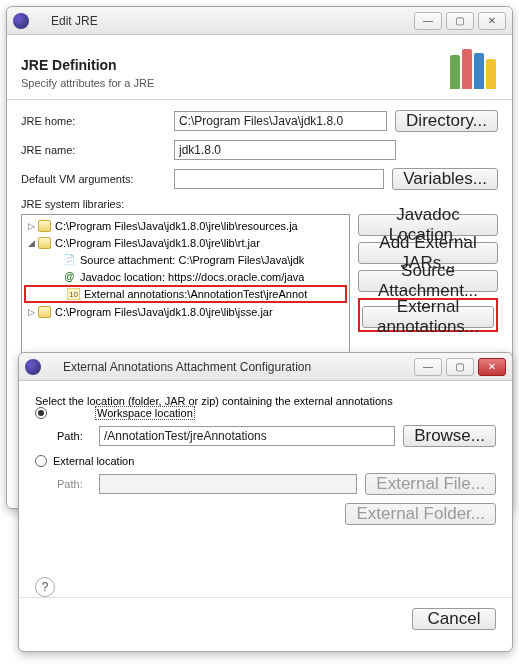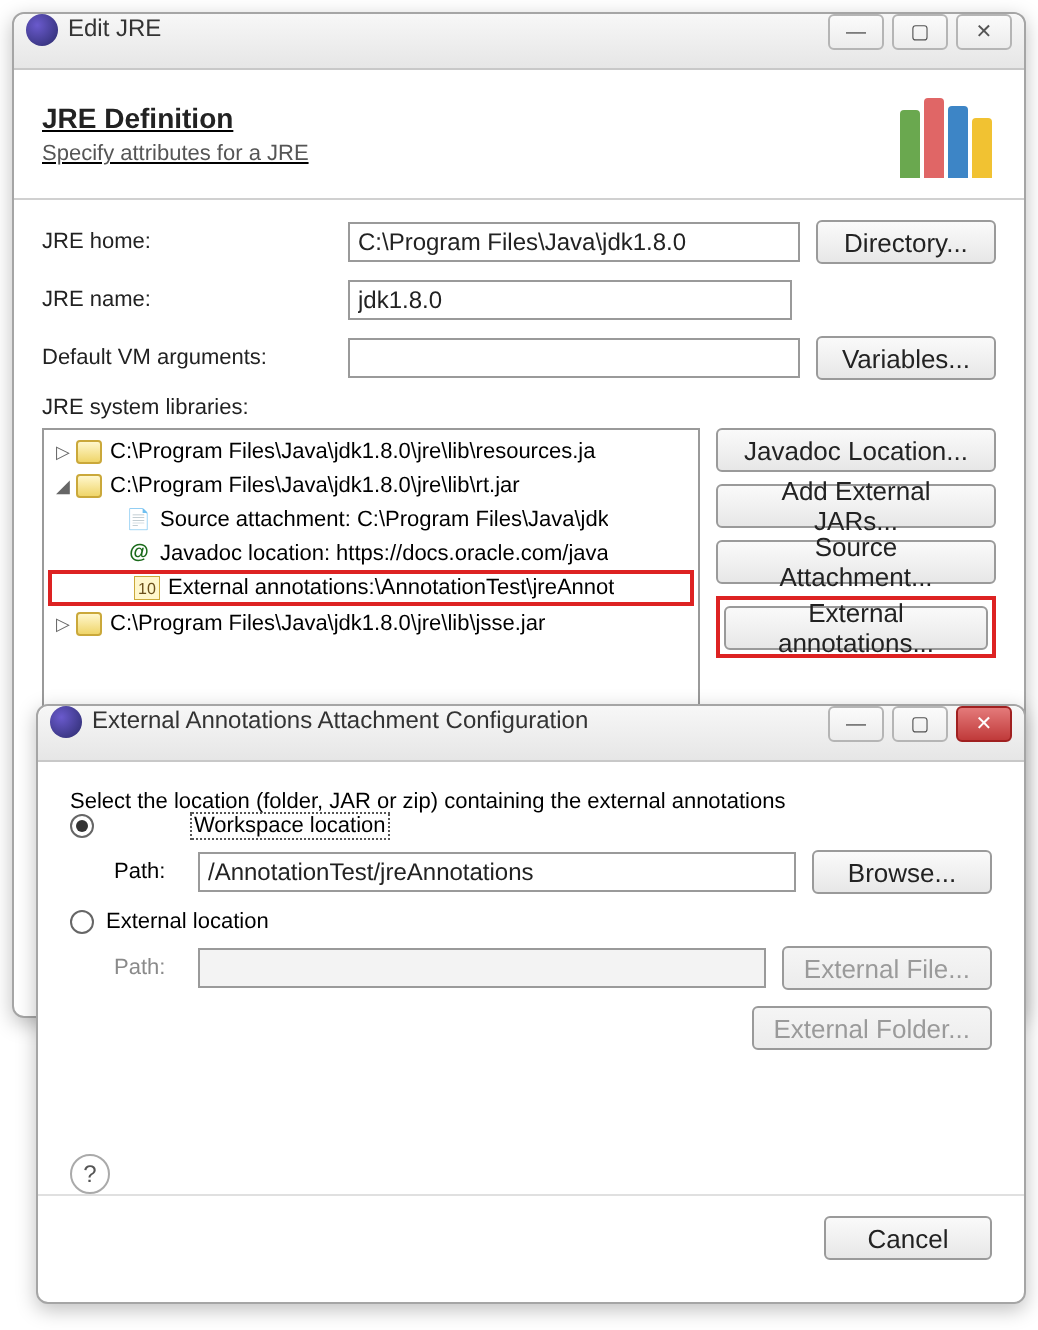--- a/index.html
+++ b/index.html
@@ -22,22 +22,23 @@
     box-shadow: 0 3px 10px rgba(0,0,0,0.25);
   }
   .win1 { left: 6px; top: 6px; width: 507px; height: 503px; }
   .win2 { left: 18px; top: 352px; width: 495px; height: 300px; z-index: 10; }
   .titlebar {
     height: 28px;
     background: linear-gradient(#f7f7f7, #e6e6e6);
     border-bottom: 1px solid #c8c8c8;
     border-radius: 6px 6px 0 0;
     display: flex;
-    align-items: flex-start;
+    align-items: center;
     padding: 0 6px;
+    gap: 17px;
   }
   .titlebar .eclipse-icon {
     width: 16px; height: 16px; margin-right: 5px;
     border-radius: 50%;
     background: radial-gradient(circle at 35% 35%, #6a5acd, #2a2a6a);
     display:inline-block;
   }
   .titlebar .title { flex: 1; color: #333; font-size: 12px; }
   .winbtns { display:flex; gap:4px; }
   .winbtn {
@@ -47,22 +48,21 @@
     background: linear-gradient(#fbfbfb,#ececec);
     display:flex; align-items:center; justify-content:center;
     color:#555; font-size:10px; cursor:pointer;
   }
   .winbtn.close { background: linear-gradient(#e47a7a,#c03a3a); border-color:#a02020; color:#fff; }
   .header-band {
     background:#fff;
     border-bottom:1px solid #d0d0d0;
     padding:10px 14px 10px 14px;
     display:flex;
-    align-items:center;
-    text-decoration:underline;
+    align-items:flex-end;
   }
   .header-band .htxt { flex:1; }
   .header-band h2 { margin:0 0 4px 0; font-size:14px; font-weight:bold; color:#222;}
   .header-band .sub { color:#555; font-size:11px;}
   .books-icon {
     width:48px;height:44px;display:flex;gap:2px;align-items:flex-end;
   }
   .books-icon span{display:inline-block;width:10px;border-radius:2px 2px 0 0;}
   .books-icon .b1{height:34px;background:#6aa84f;}
   .books-icon .b2{height:40px;background:#e06666;}
@@ -78,21 +78,21 @@
     height:20px;
     padding:1px 4px;
     font-size:12px;
     color:#222;
   }
   .btn {
     border:1px solid #9a9a9a;
     background:linear-gradient(#fafafa,#e7e7e7);
     height:22px;
     padding:0 10px;
-    font-size:13px;
+    font-size:17px;
     border-radius:3px;
     cursor:pointer;
     min-width:108px;
     text-align:center;
     color:#222;
     display:inline-flex;align-items:center;justify-content:center;
   }
   .btn.small{ min-width:90px;}
   .btn.disabled{ color:#9a9a9a; cursor:default; background:linear-gradient(#f5f5f5,#ececec);}
   .section-label{ color:#222;margin-bottom:4px;display:block;}

